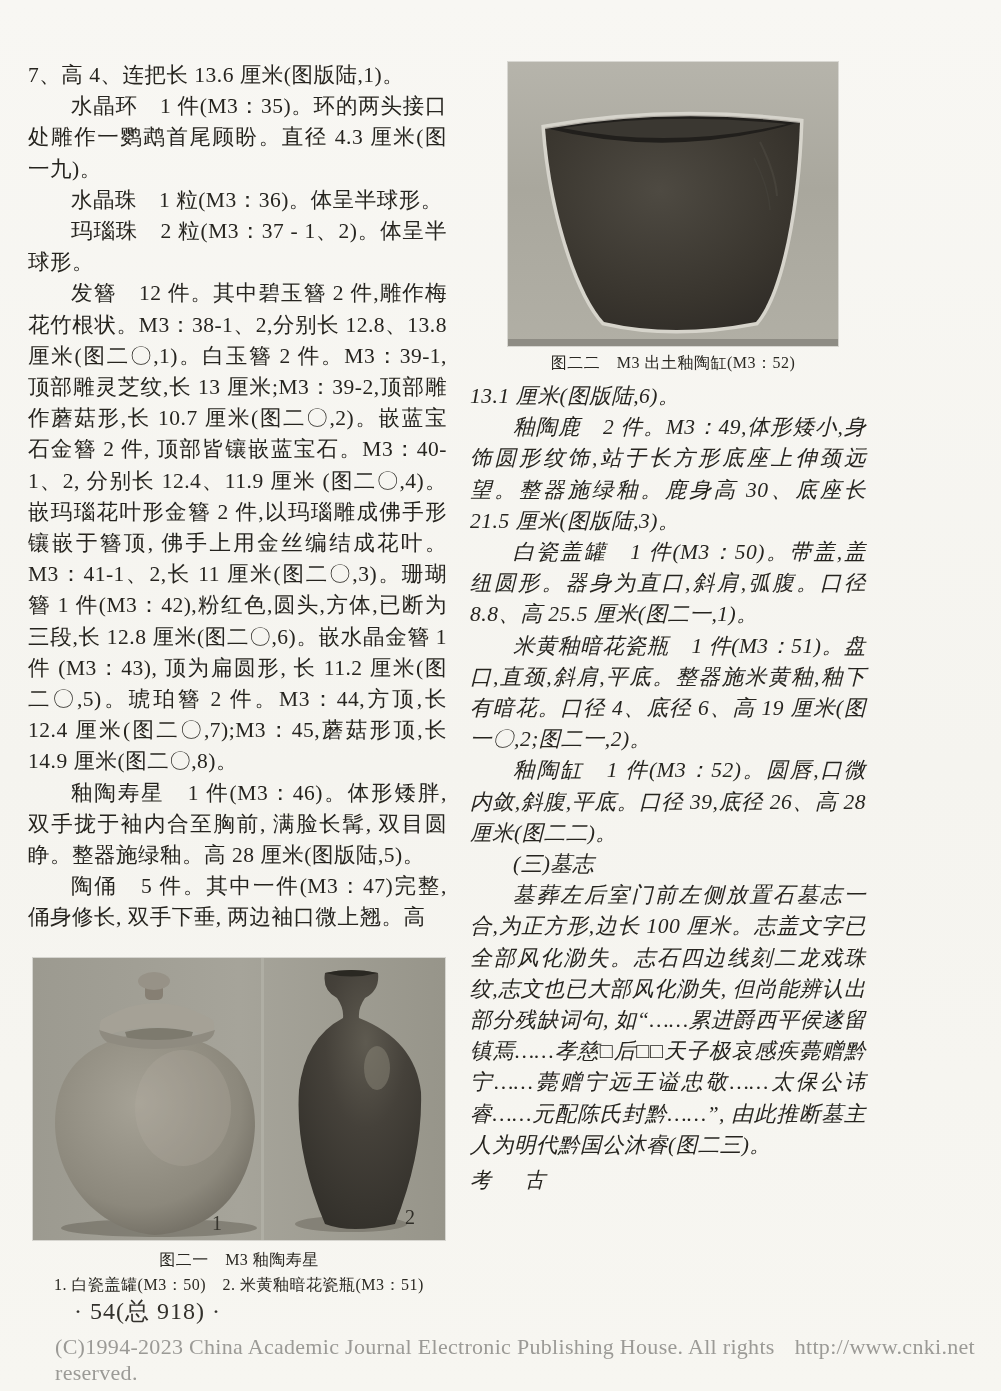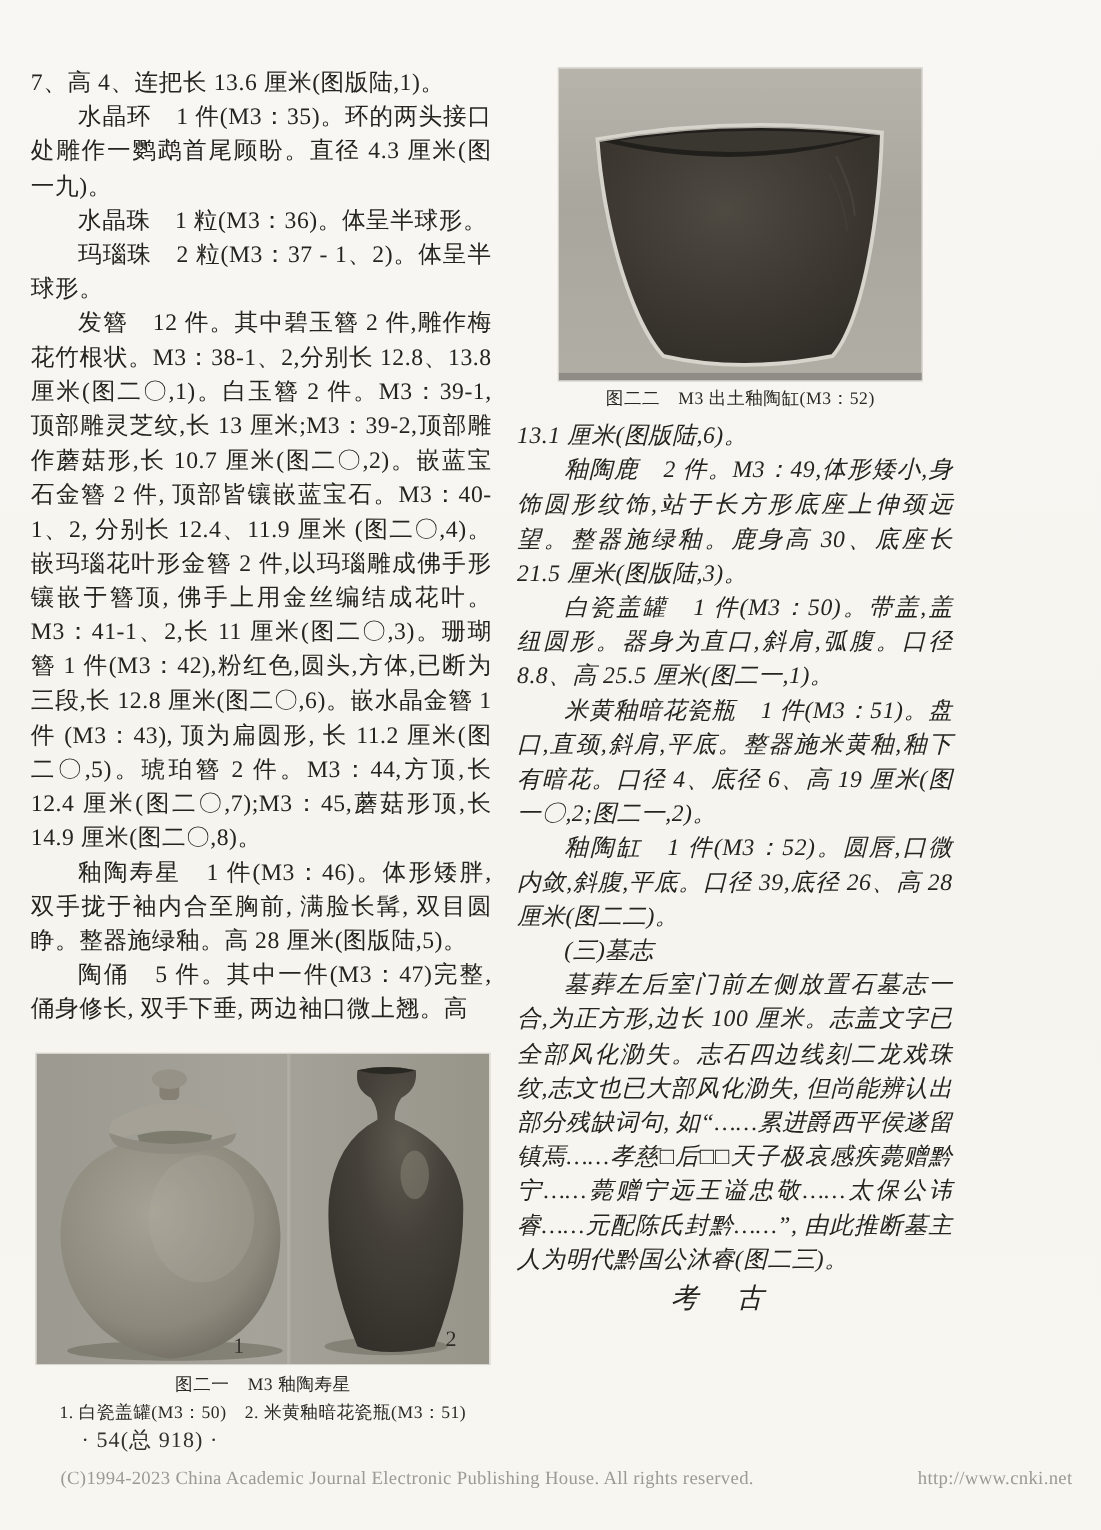--- a/index.html
+++ b/index.html
@@ -12,37 +12,37 @@
     overflow:hidden;
   }
   .page{position:absolute;inset:0;background:linear-gradient(180deg,#f8f7f3 0%,#f5f4ef 55%,#f7f6f1 100%);}
   
   .col{position:absolute;font-size:21.5px;line-height:31.2px;text-align:justify;text-justify:inter-ideograph;letter-spacing:0.5px;}
   .col p{margin:0;text-indent:2em;}
   .col p.no-indent{text-indent:0;}
   .col-left{left:28px;top:60px;width:419px;}
   .col-right{left:470px;top:381px;width:396px;font-style:italic;}
   .journal-mark{
-    text-indent:0 !important;text-align:center;padding-right:18px;margin-top:4px !important;
-    letter-spacing:14px;font-size:25px;
+    text-indent:0 !important;text-align:left;padding-right:18px;margin-top:4px !important;
+    letter-spacing:14px;font-size:21px;
   }
   
   .figure{position:absolute;}
   .fig22{left:508px;top:62px;width:330px;}
   .fig21{left:33px;top:958px;width:412px;}
   .photo{display:block;box-shadow:0 0 0 1px rgba(120,118,110,0.25);}
   .caption{font-size:16px;line-height:24px;text-align:center;color:#2b2923;margin-top:5px;letter-spacing:0.5px;white-space:nowrap;}
   .fig21 .caption{margin-top:8px;}
   .fig21 .caption2{margin-top:1px;}
   
-  .page-number{position:absolute;left:74px;top:1295px;font-size:20px;letter-spacing:1px;color:#33312c;}
+  .page-number{position:absolute;left:74px;top:1295px;font-size:24px;letter-spacing:1px;color:#33312c;}
   .cnki-footer{
     position:absolute;left:55px;right:26px;top:1334px;
     display:flex;justify-content:space-between;
-    font-size:17px;color:#9b9a96;letter-spacing:0.3px;
+    font-size:22px;color:#9b9a96;letter-spacing:0.3px;
   }
 </style>
 </head>
 <body>
 
 <div class="page">
 
   <div class="col col-left">
     <p class="no-indent">7、高 4、连把长 13.6 厘米(图版陆,1)。</p>
     <p>水晶环　1 件(M3：35)。环的两头接口处雕作一鹦鹉首尾顾盼。直径 4.3 厘米(图一九)。</p>

